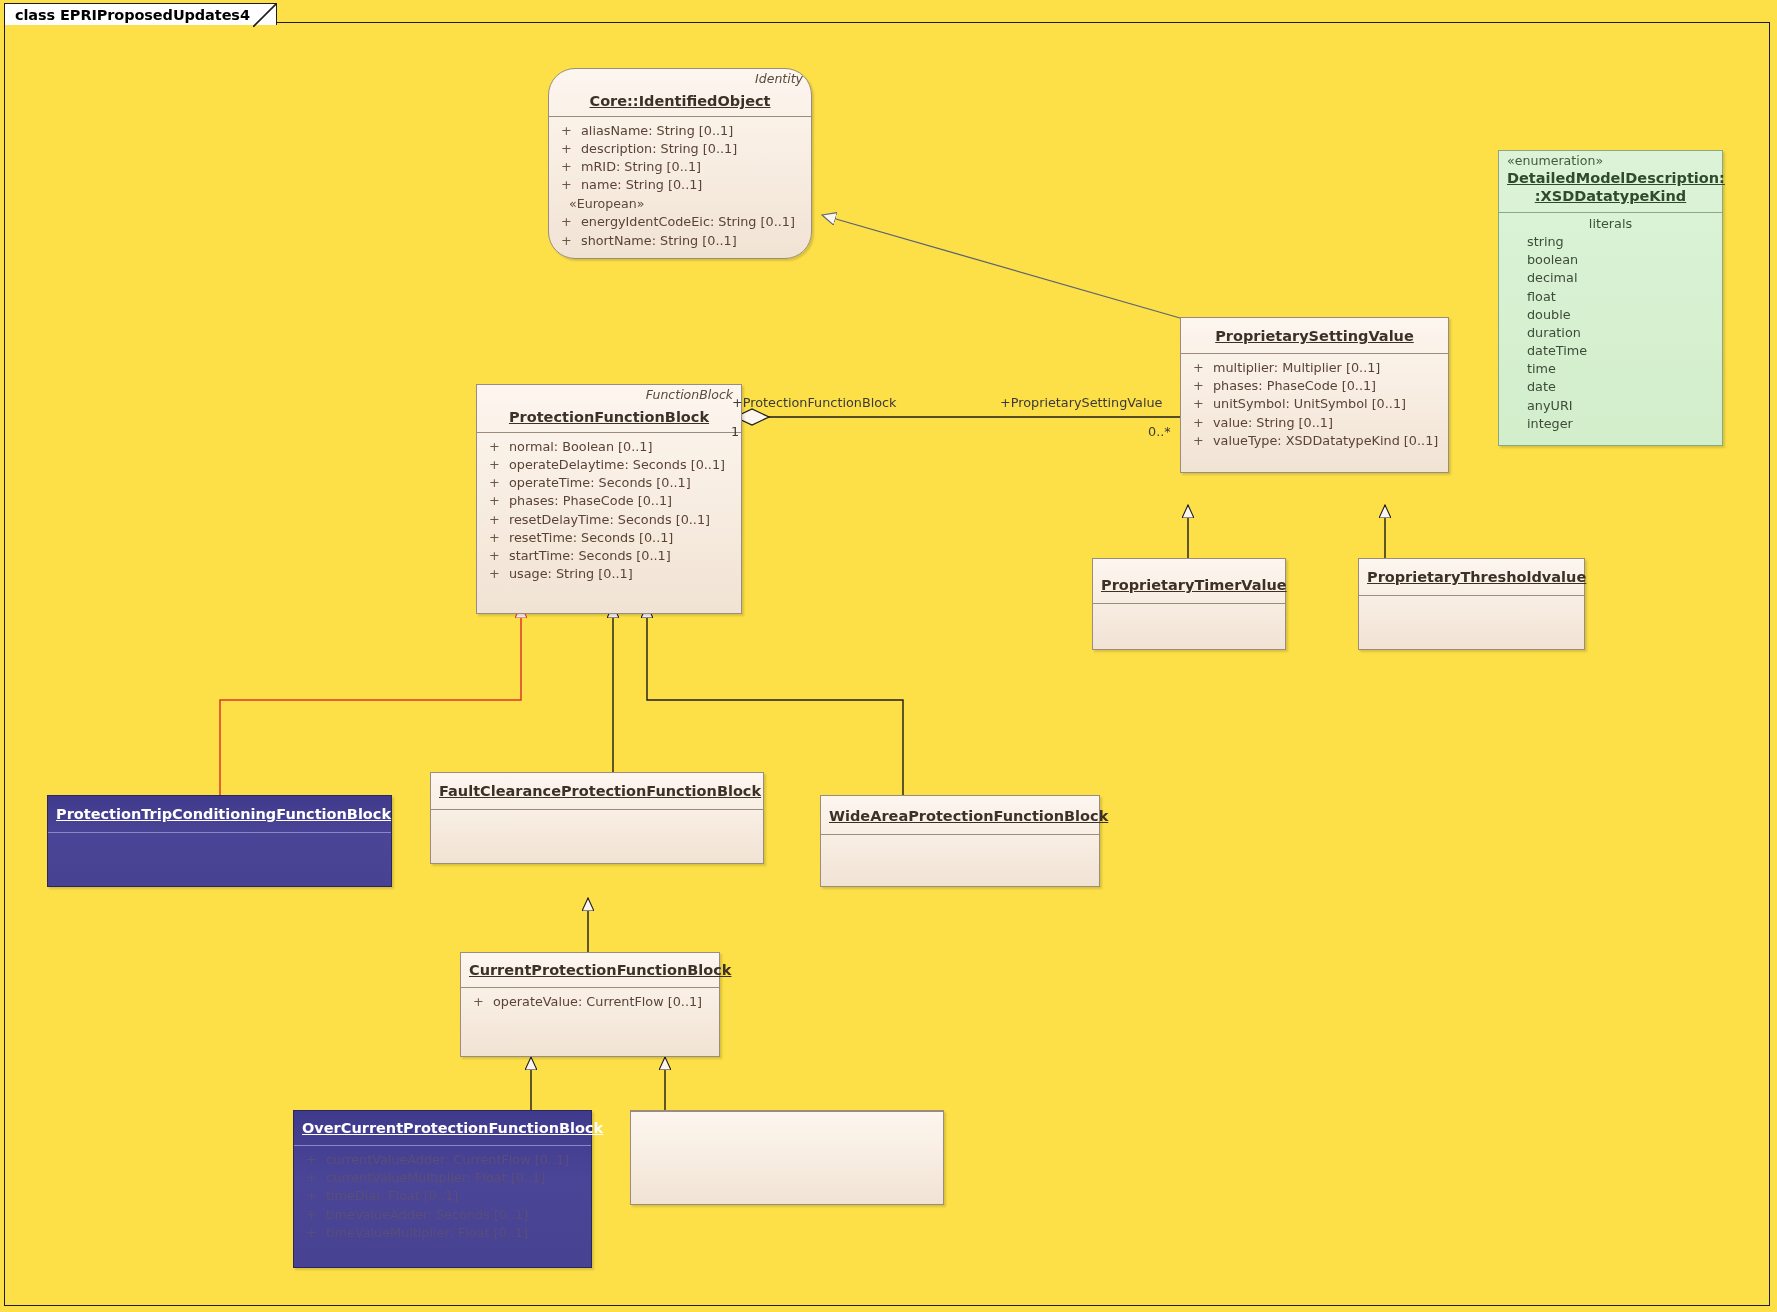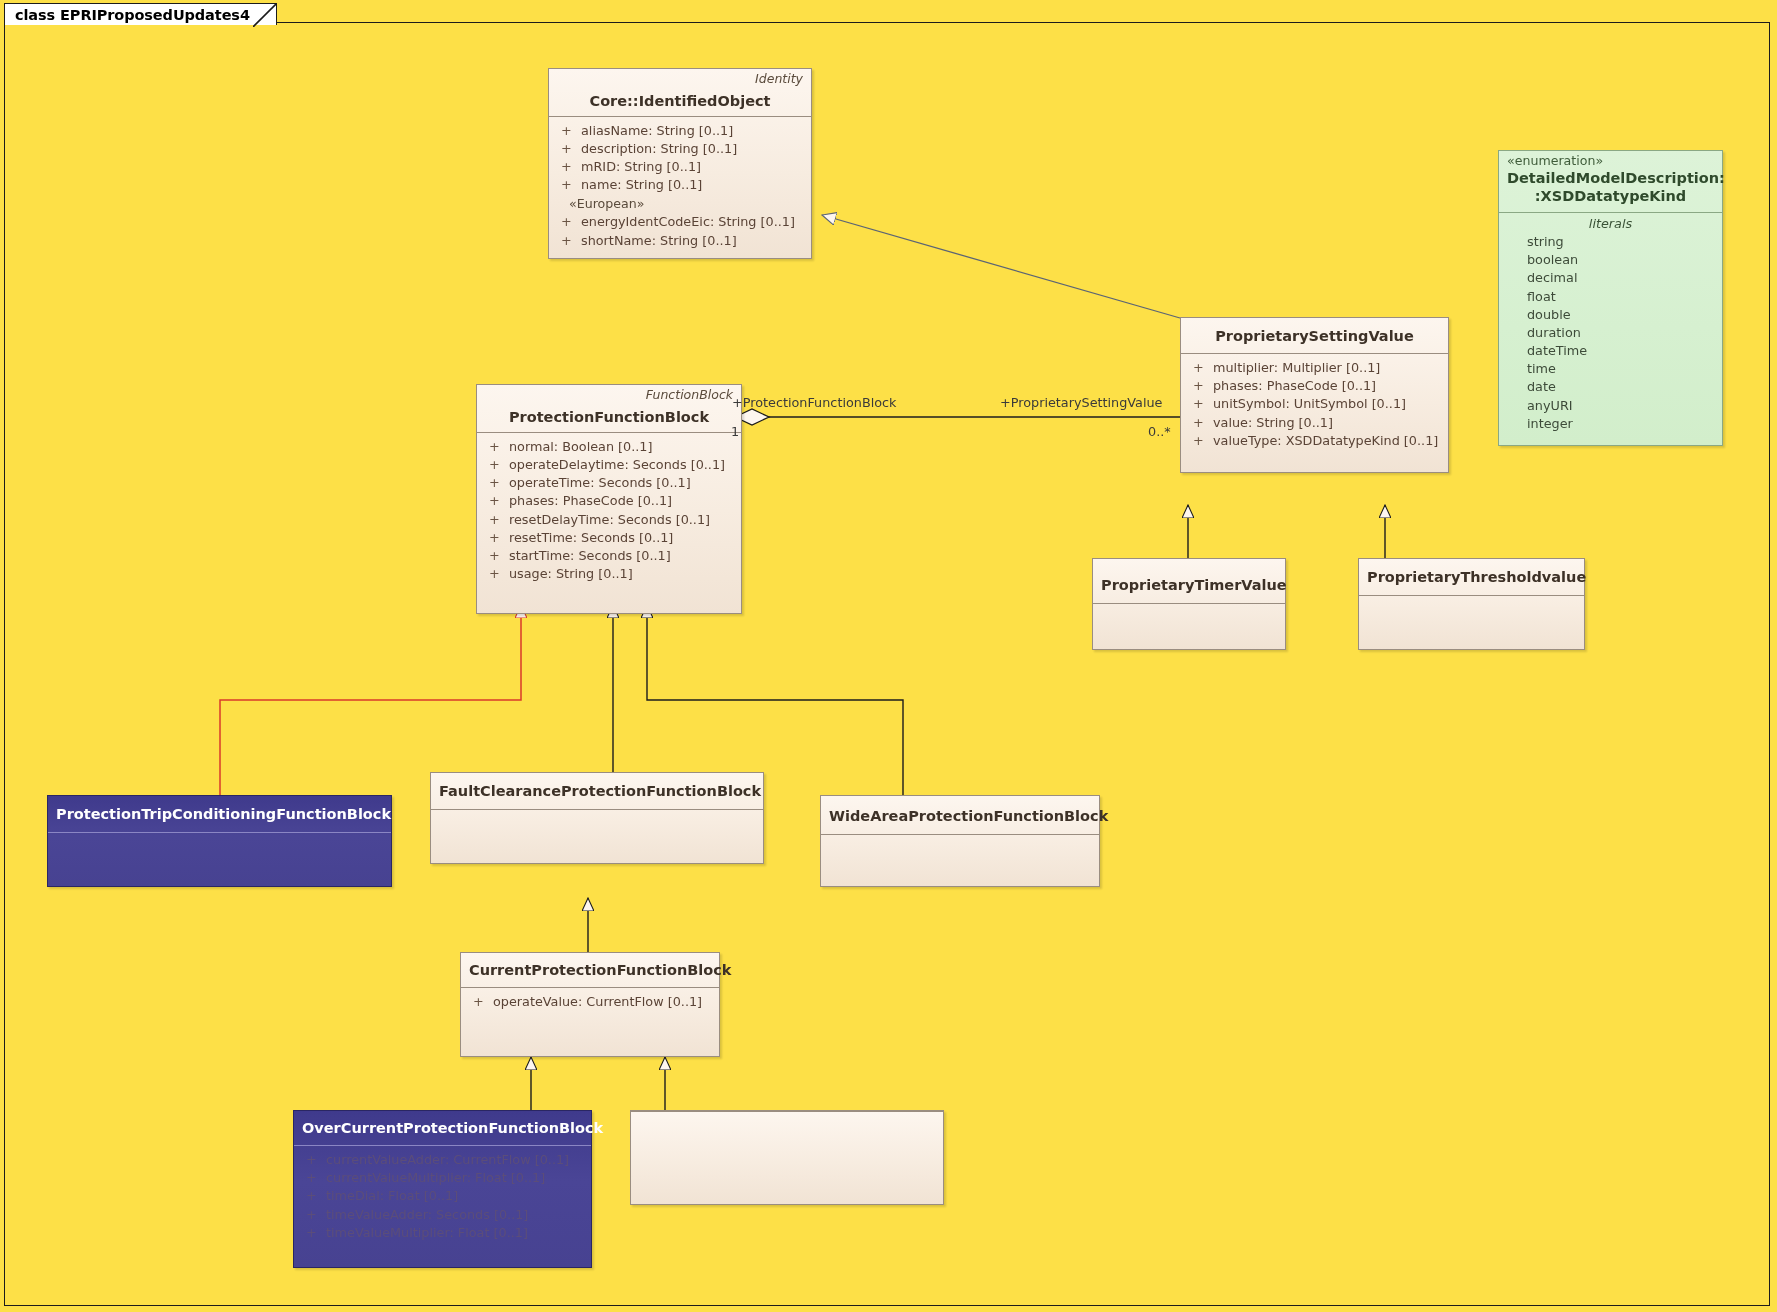--- a/index.html
+++ b/index.html
@@ -80,20 +80,21 @@
     padding: 3px 8px 1px 8px;
     line-height: 1.1;
   }
   .uml .cname {
     font-size: 14.5px;
     font-weight: bold;
     color: #3d3127;
     text-align: center;
     line-height: 1.25;
     white-space: nowrap;
+    text-decoration: underline;
   }
   .uml .sep {
     border-top: 1px solid #9a8d80;
   }
   .uml .attrs {
     padding: 5px 6px 8px 6px;
   }
   .uml .attr {
     font-size: 12.8px;
     color: #5a4336;
@@ -134,21 +135,20 @@
   .uml.enumbox .cname { color: #2f4a2c; }
   .uml.enumbox .stereo-top {
     text-align: left;
     font-style: normal;
     font-size: 12.6px;
     color: #3f5c3a;
   }
   .uml.enumbox .sep { border-top: 1px solid #8aa884; }
   .uml.enumbox .lit-hdr {
     font-size: 12.8px;
-    font-style: italic;
     color: #3a5236;
     text-align: center;
     padding: 3px 0 2px 0;
   }
   .uml.enumbox .lit {
     font-size: 12.8px;
     color: #3d4b39;
     padding-left: 28px;
     line-height: 1.42;
     white-space: nowrap;
@@ -247,21 +247,21 @@
     <g>
       <line x1="665" y1="1110" x2="665" y2="1057" stroke="#1c1c1c" stroke-width="1.4" marker-end="url(#genArrow)"></line>
     </g>
   </svg>
 
   <div class="edge-label" style="left:732px; top:395px;">+ProtectionFunctionBlock</div>
   <div class="edge-label" style="left:731px; top:424px;">1</div>
   <div class="edge-label" style="left:1000px; top:395px;">+ProprietarySettingValue</div>
   <div class="edge-label" style="left:1148px; top:424px;">0..*</div>
 
-  <div class="uml" style="left:548px; top:68px; width:264px;">
+  <div class="uml" style="left:548px; top:68px; width:264px;border-radius:27px;">
     <div class="stereo-top">Identity</div>
     <div class="hdr">
       <div class="cname">Core::IdentifiedObject</div>
     </div>
     <div class="sep"></div>
     <div class="attrs">
       <div class="attr">
         <span class="vis">+</span>
         <span>aliasName: String [0..1]</span>
       </div>

